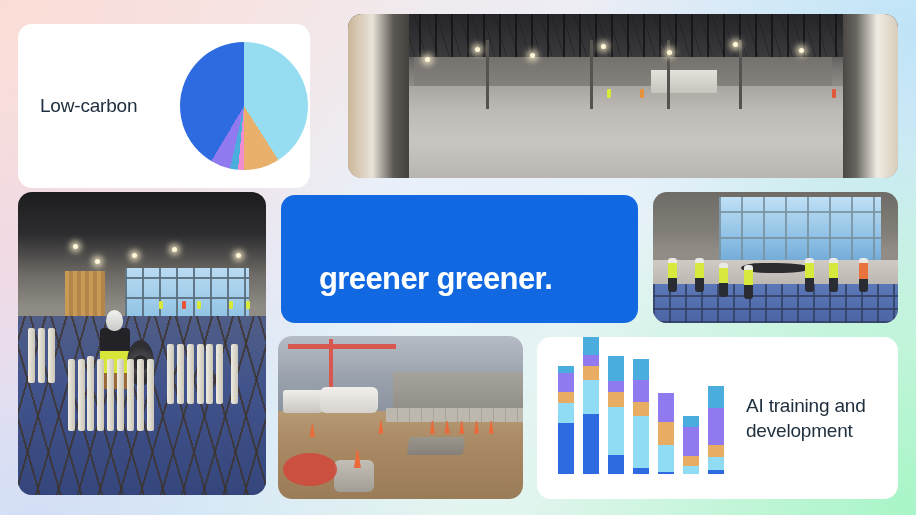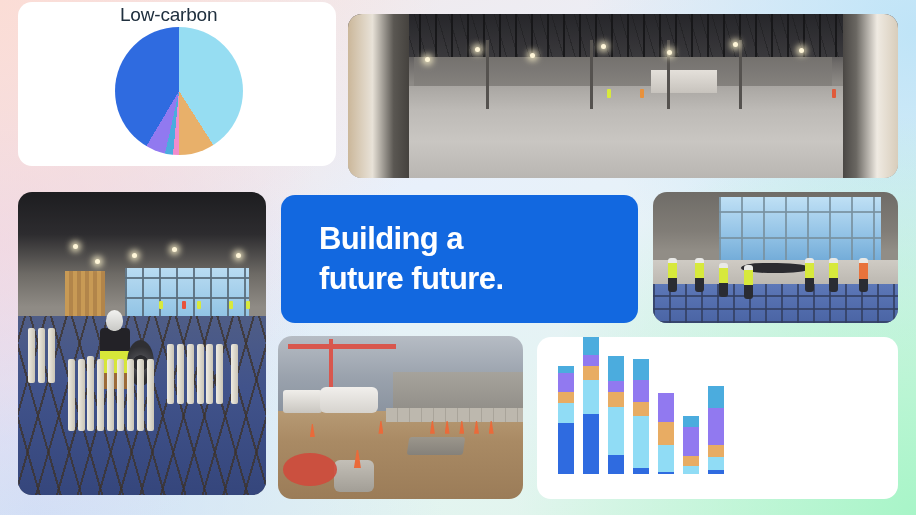--- a/index.html
+++ b/index.html
@@ -13,22 +13,22 @@
       radial-gradient(circle at 4% 100%, #cfe0f7 0%, rgba(207,224,247,0) 40%),
       radial-gradient(circle at 100% 100%, #a8f5c8 0%, rgba(168,245,200,0) 38%),
       radial-gradient(circle at 100% 6%, #bfe4f7 0%, rgba(191,228,247,0) 32%),
       linear-gradient(160deg, #f6e7e6 0%, #e8f0fb 40%, #e4f4f2 72%, #dff6e8 100%);
   }
   .stage { position:absolute; inset:0; }
   .tile { position:absolute; border-radius:14px; overflow:hidden; }
   .card { background:#ffffff; }
 
   
-  #pie-card { left:18px; top:2px; width:318px; height:164px; display:flex;
-              align-items:center;flex-direction:column; }
+  #pie-card { left:18px; top:24px; width:292px; height:164px; display:flex;
+              align-items:center; }
   #pie-label { font-size:19px; line-height:1.32; color:#20303f; letter-spacing:-0.2px;
                padding-left:22px; width:158px; }
   #pie-wrap { position:relative; width:128px; height:128px; margin-left:4px; }
   #pie { width:128px; height:128px; border-radius:50%; }
 
   
   #photo-warehouse { left:348px; top:14px; width:550px; height:164px; }
   #photo-rebar     { left:18px;  top:192px; width:248px; height:303px; }
   #photo-pour      { left:653px; top:192px; width:245px; height:131px; }
   #photo-site      { left:278px; top:336px; width:245px; height:163px; }
@@ -233,22 +233,22 @@
       <i class="crew" style="left:27%;top:54%"></i>
       <i class="crew" style="left:37%;top:56%"></i>
       <i class="crew" style="left:62%"></i>
       <i class="crew" style="left:72%"></i>
       <i class="crew" style="left:84%;background:linear-gradient(#e9e9e6 0 14%,#e8733c 14% 62%,#2a2c33 62% 100%)"></i>
     </div>
   </div>
 
   <div class="tile" id="headline-card">
     <div id="headline-text">
-      <span>Building a</span><br>
-      <span>future future.</span>
+      <br>
+      <span>greener greener.</span>
     </div>
   </div>
 
   <div class="tile" id="photo-site">
     <div class="ph">
       <i class="sky"></i>
       <i class="ground"></i>
       <i class="concwall"></i>
       <i class="blockwall"></i>
       <i class="crane-j"></i>
@@ -312,15 +312,19 @@
           <div class="seg" style="background: rgb(144, 220, 245); flex: 7 0 0px;"></div>
         </div>
         <div class="bar" style="height: 79%;">
           <div class="seg" style="background: rgb(75, 172, 222); flex: 20 0 0px;"></div>
           <div class="seg" style="background: rgb(145, 121, 240); flex: 33 0 0px;"></div>
           <div class="seg" style="background: rgb(232, 172, 99); flex: 11 0 0px;"></div>
           <div class="seg" style="background: rgb(144, 220, 245); flex: 11 0 0px;"></div>
           <div class="seg" style="background: rgb(47, 107, 224); flex: 4 0 0px;"></div>
         </div>
       </div>
+    <div id="bar-label">
+      <span>AI training and</span><br>
+      <span>development</span>
+    </div>
   </div>
 
 </div>
 
 </body></html>

